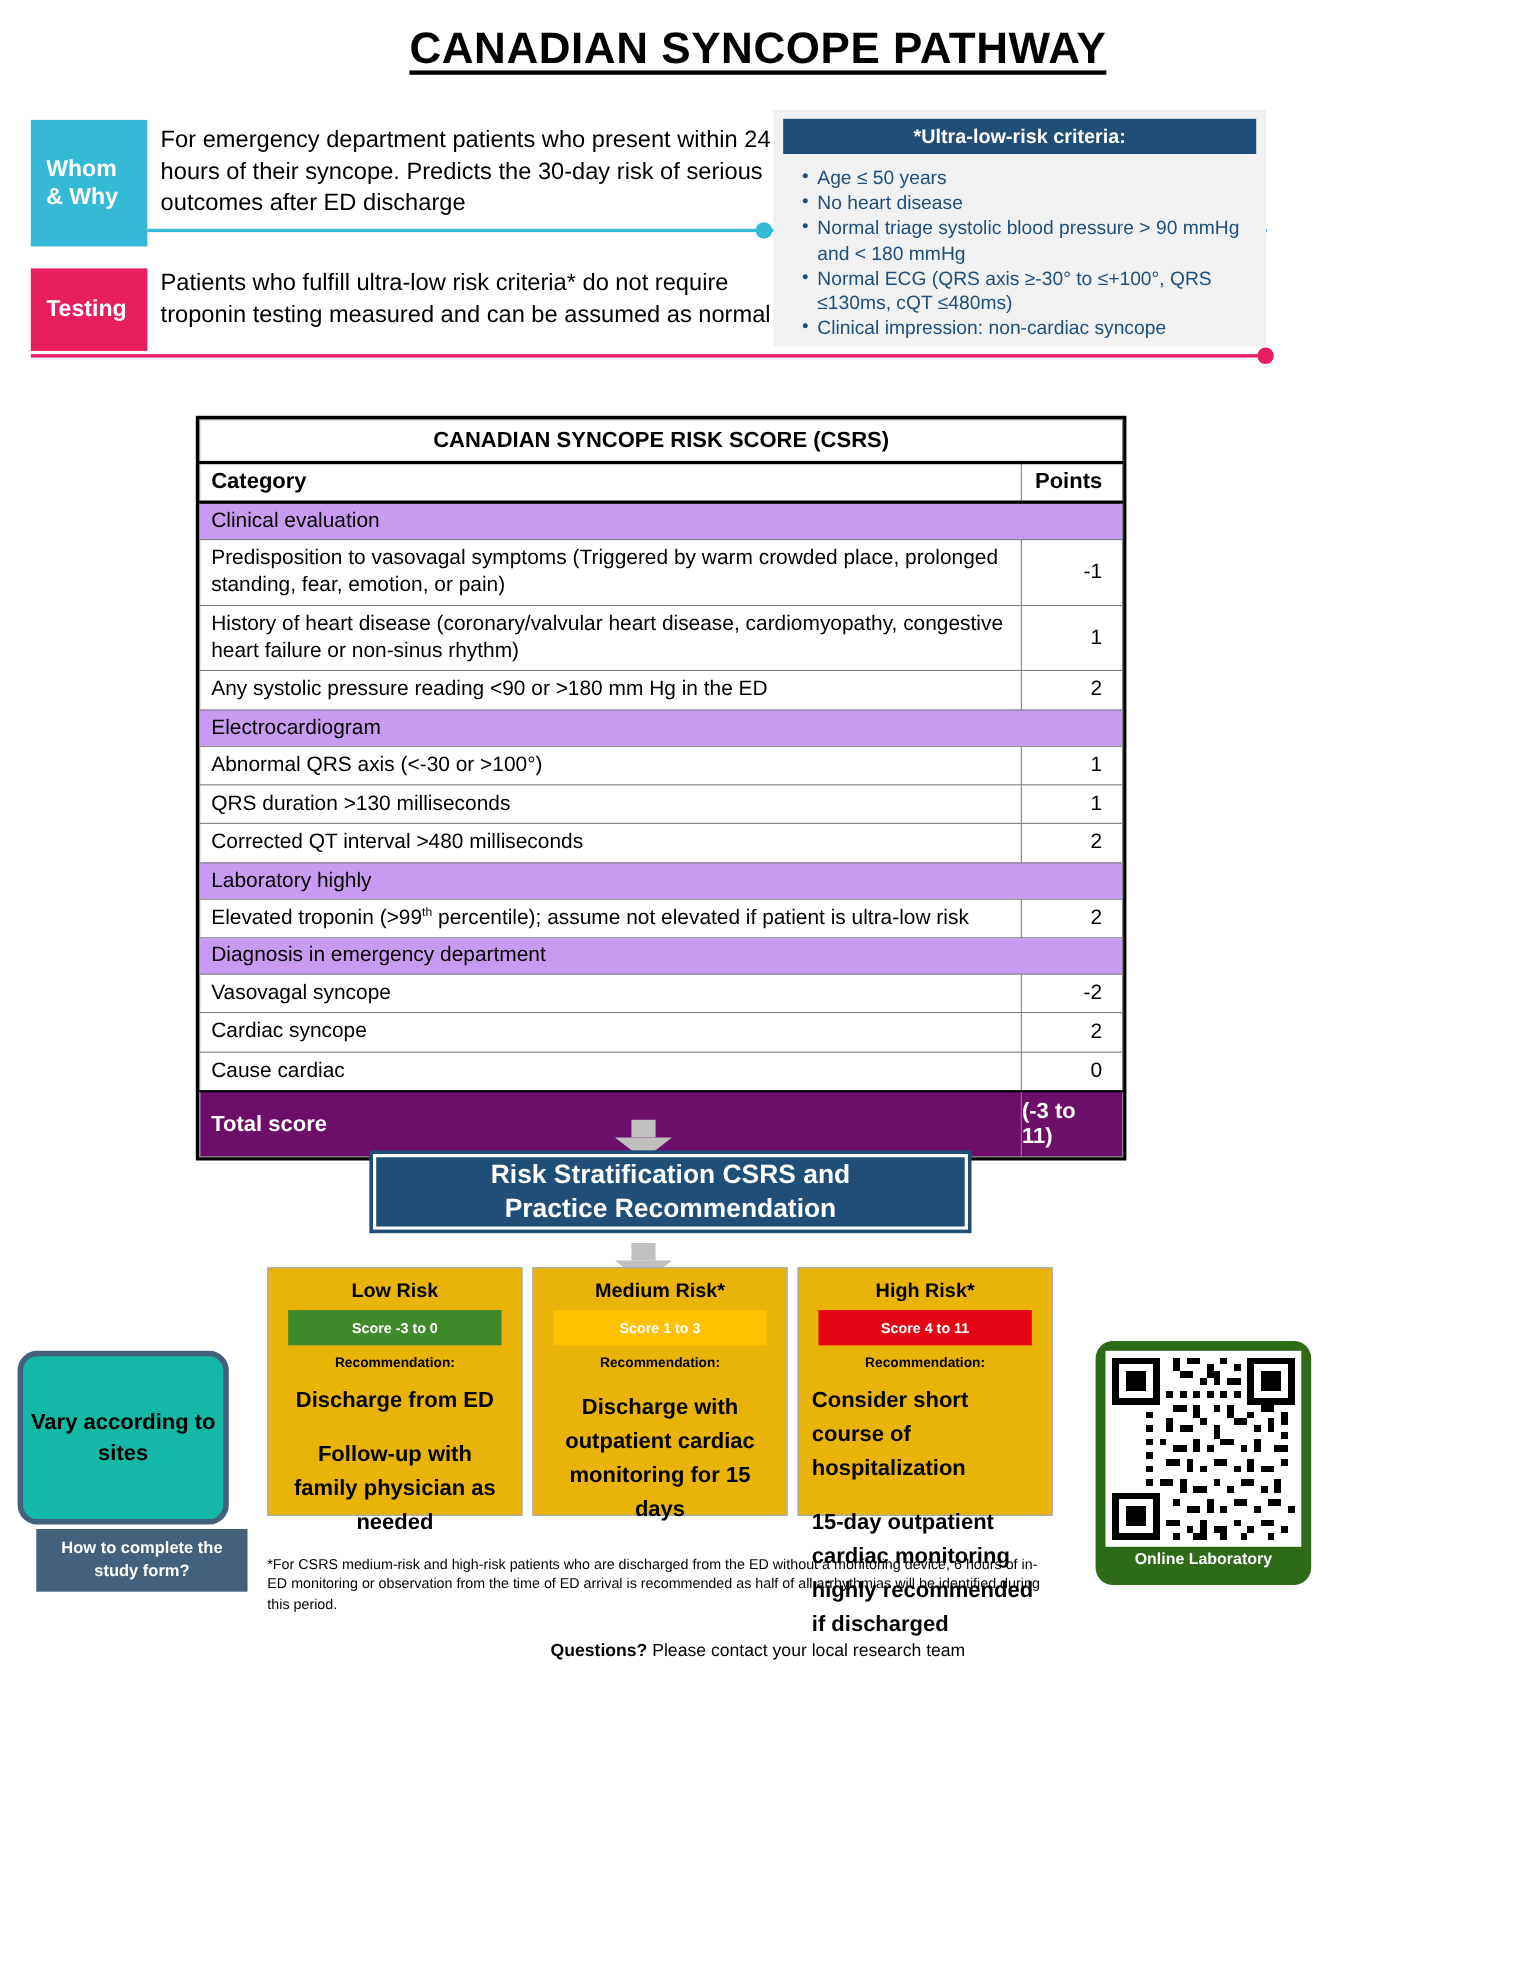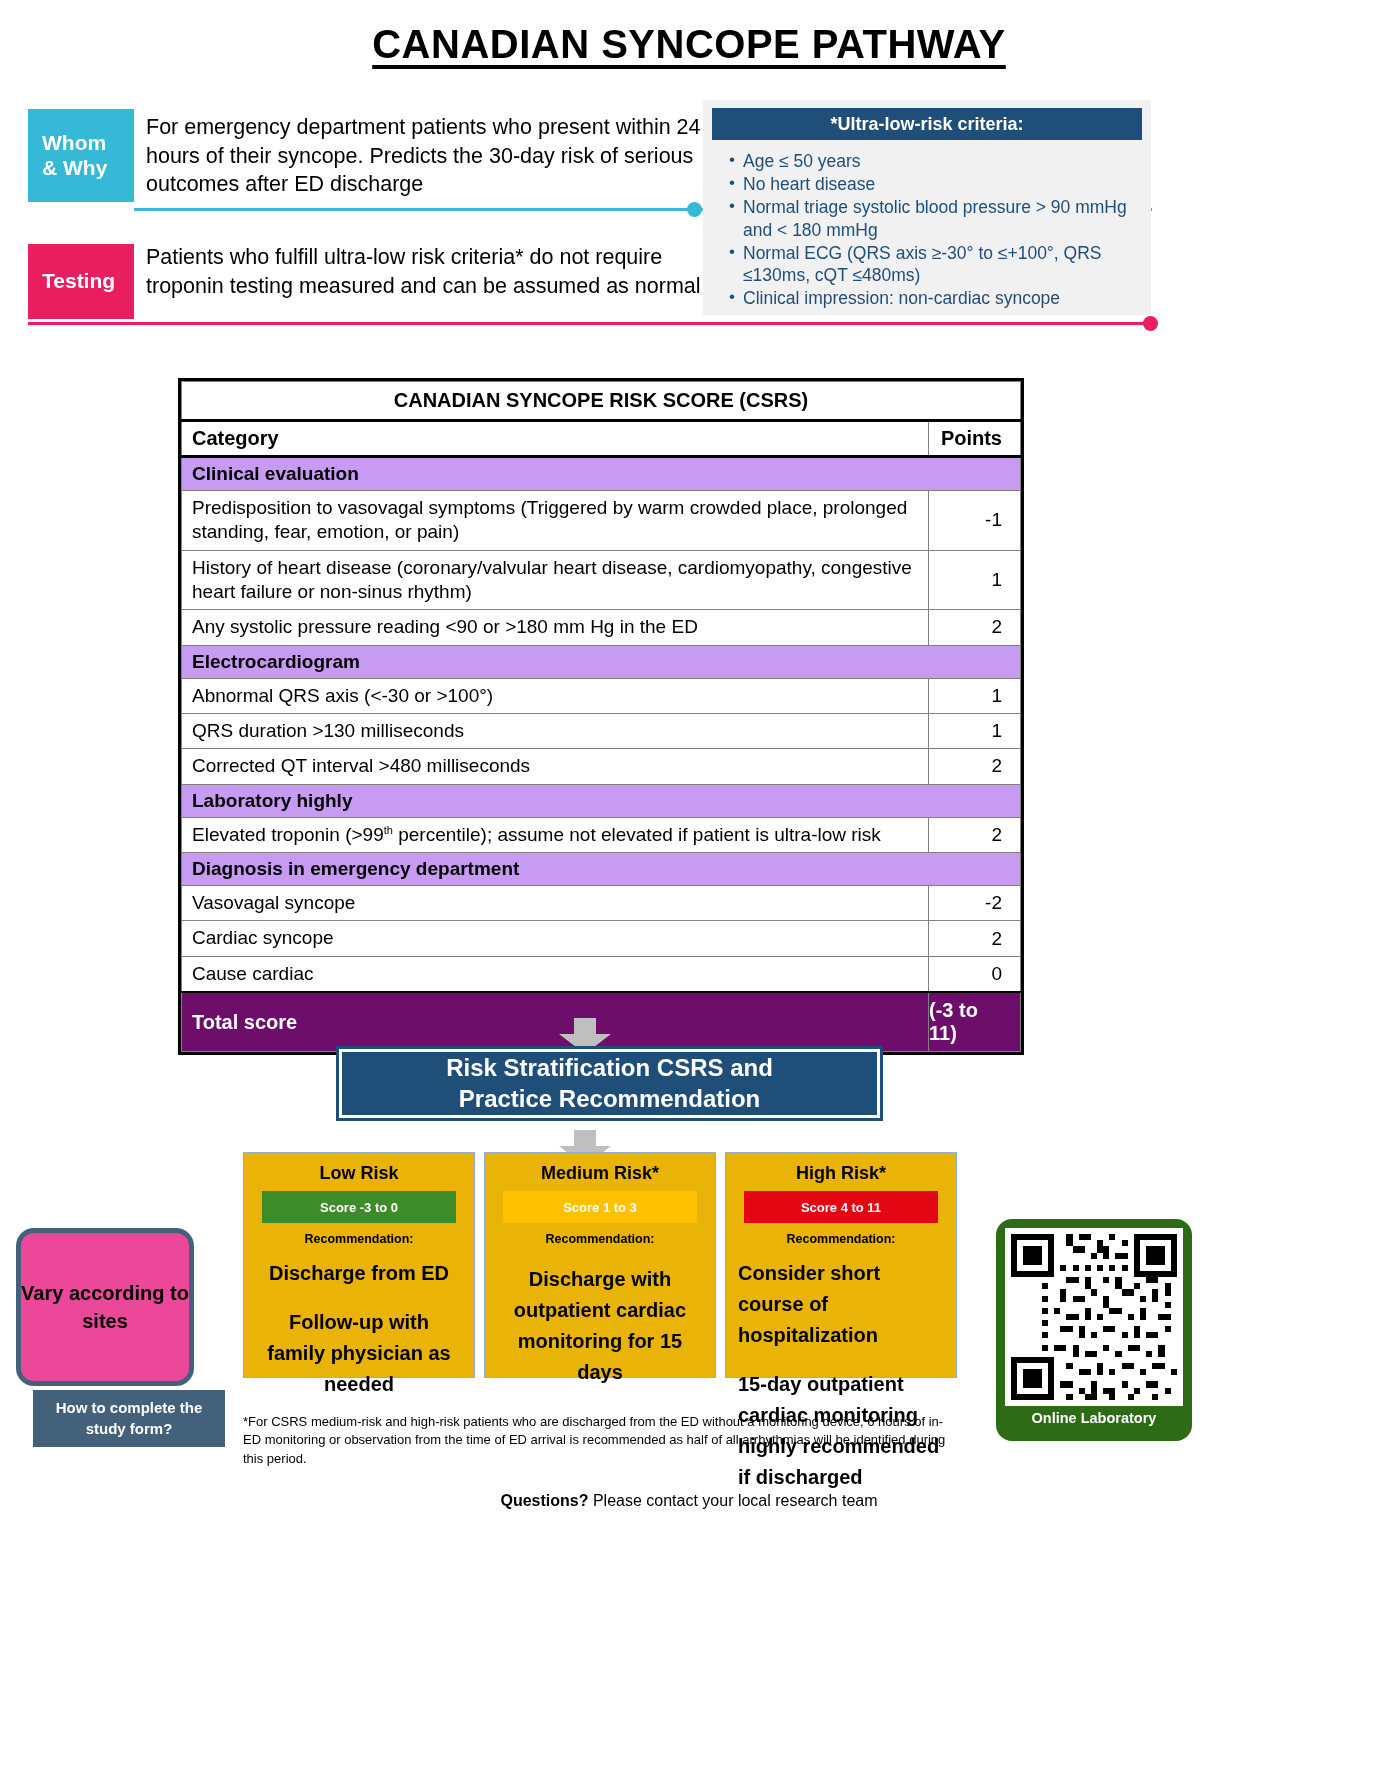--- a/index.html
+++ b/index.html
@@ -24,21 +24,21 @@
   }
 
   
   .tag {
     position:absolute;
     color:#fff; font-weight:bold; font-size:21px;
     display:flex; flex-direction:column; justify-content:center;
     padding-left:14px;
     line-height:1.15;
   }
-  #tag-whom { left:28px; top:109px; width:106px; height:93px; background:#35B9D6; }
+  #tag-whom { left:28px; top:109px; width:106px; height:115px; background:#35B9D6; }
   #tag-testing { left:28px; top:244px; width:106px; height:75px; background:#E81E5F; }
 
   .callout-text {
     position:absolute;
     font-size:21.5px; line-height:1.33; color:#000;
   }
   #text-whom { left:146px; top:113px; width:560px; }
   #text-testing { left:146px; top:243px; width:560px; }
 
   
@@ -89,21 +89,21 @@
     border-bottom:3px solid #000 !important;
     border-right:none !important;
   }
   .t-head-pts {
     font-weight:bold; font-size:20px; text-align:right;
     padding:5px 18px 5px 0 !important;
     border-bottom:3px solid #000 !important;
     width:92px;
   }
   .cat-row td {
-    background:#C79BF2; font-weight:bold; font-size:19px;
+    background:#C79BF2; font-weight:normal; font-size:19px;
     padding:5px 0 5px 10px !important;
   }
   .item-label {
     font-size:19px; padding:5px 8px 5px 10px !important; line-height:1.28;
   }
   .item-pts {
     font-size:19px; text-align:right; padding:5px 18px 5px 0 !important;
     width:92px; vertical-align:middle;
   }
   .total-row td {
@@ -160,22 +160,22 @@
   }
   .risk-body {
     font-weight:bold; font-size:20px; line-height:1.55; margin-top:12px;
   }
   .risk-body.center { text-align:center; padding:0 14px; }
   .risk-body.left { text-align:left; padding:0 12px; }
   .risk-body p { margin:0 0 18px 0; }
 
   
   #vary-box {
-    position:absolute; left:16px; top:1228px; width:178px; height:158px;
-    border:5px solid #44617B; border-radius:18px; background:#ec4899;
+    position:absolute; left:16px; top:1228px; width:192px; height:158px;
+    border:5px solid #44617B; border-radius:18px; background:#14b8a6;
     display:flex; align-items:center; justify-content:center;
     font-weight:bold; font-size:20px; text-align:center; line-height:1.4;
   }
   #study-form-tag {
     position:absolute; left:33px; top:1390px; width:192px; height:57px;
     background:#44617B; color:#fff;
     font-weight:bold; font-size:15px; text-align:center; line-height:1.35;
     display:flex; align-items:center; justify-content:center;
     padding:0 8px;
   }

